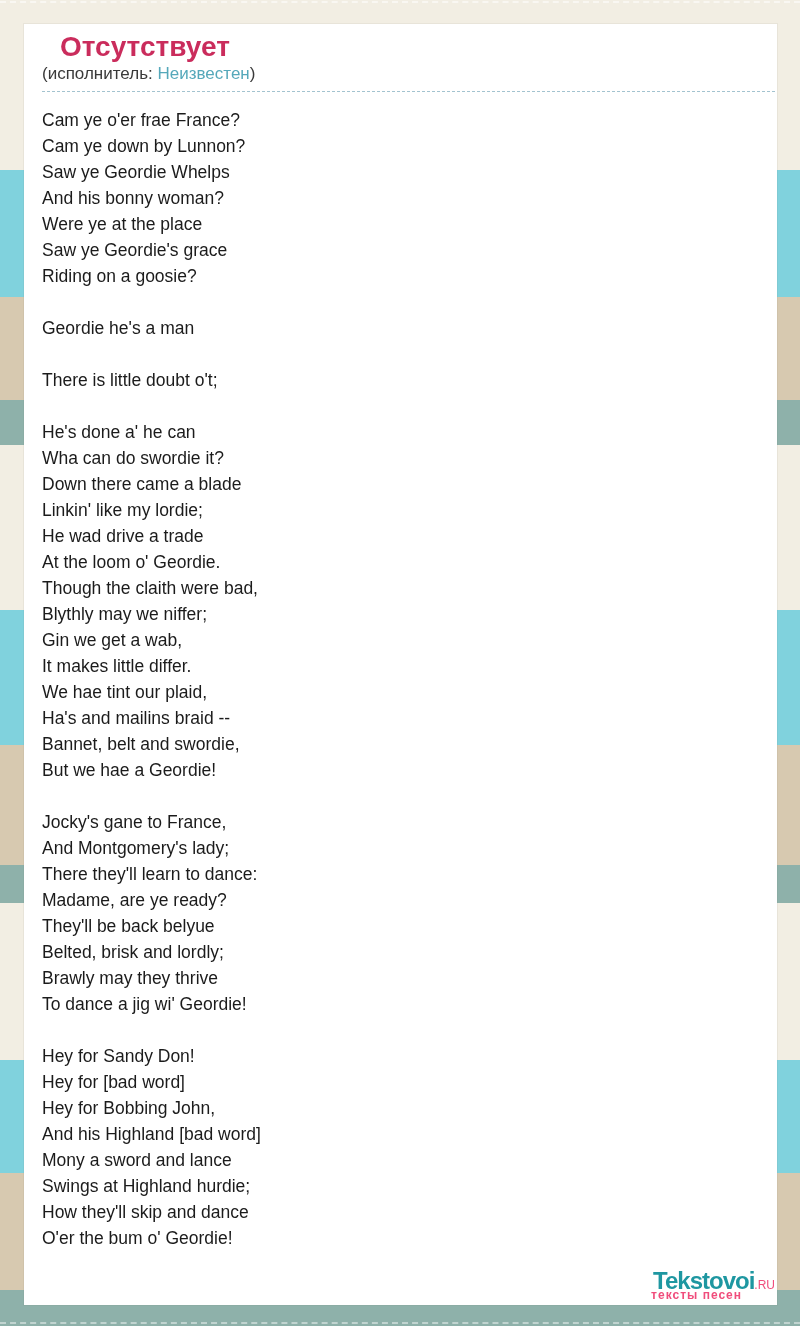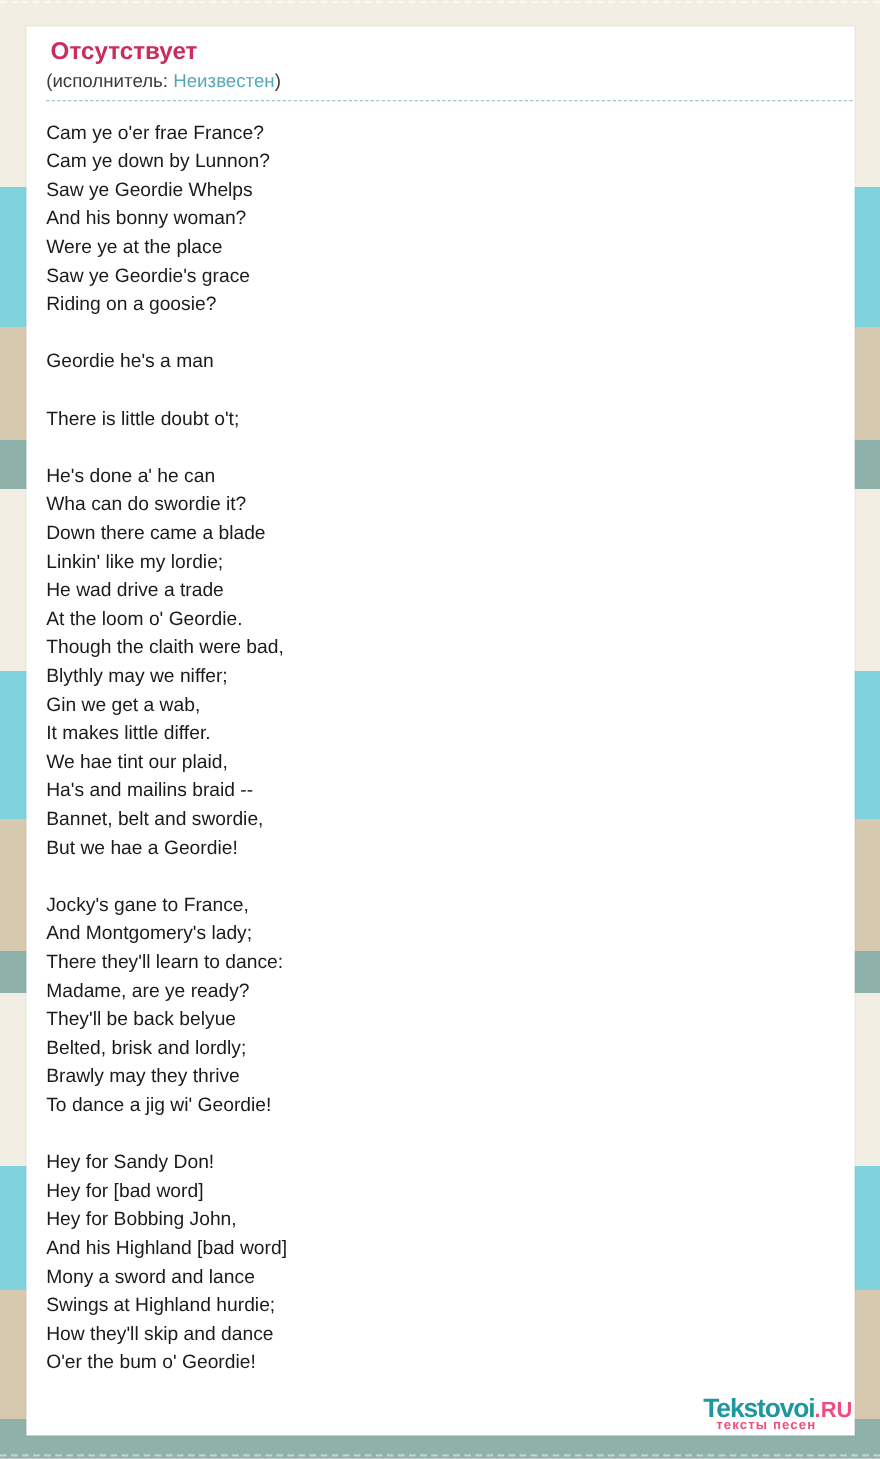--- a/index.html
+++ b/index.html
@@ -40,22 +40,22 @@
     left: 24px;
     top: 24px;
     width: 753px;
     height: 1281px;
     background: #ffffff;
     box-shadow: 0 0 0 1px rgba(120,115,100,0.08);
     padding: 0 18px;
     box-sizing: border-box;
   }
   .song-title {
-    margin: 8px 0 0 4px;
-    font-size: 22px;
+    margin: 8px 0 0 18px;
+    font-size: 28px;
     line-height: 30px;
     font-weight: bold;
     color: var(--title-color);
   }
   .artist-line {
     margin-top: 2px;
     font-size: 17px;
     line-height: 20px;
     color: #3a3a3a;
   }
@@ -85,22 +85,22 @@
     line-height: 1;
     cursor: pointer;
   }
   .logo-main {
     font-size: 24px;
     font-weight: bold;
     letter-spacing: -1px;
     color: var(--logo-teal);
   }
   .logo-tld {
-    font-size: 20px;
-    font-weight: bold;
+    font-size: 12px;
+    font-weight: normal;
     color: var(--logo-pink);
   }
   .logo-tagline {
     margin-top: -4px;
     padding-right: 33px;
     font-size: 12px;
     font-weight: bold;
     letter-spacing: 1px;
     color: var(--logo-pink);
   }

